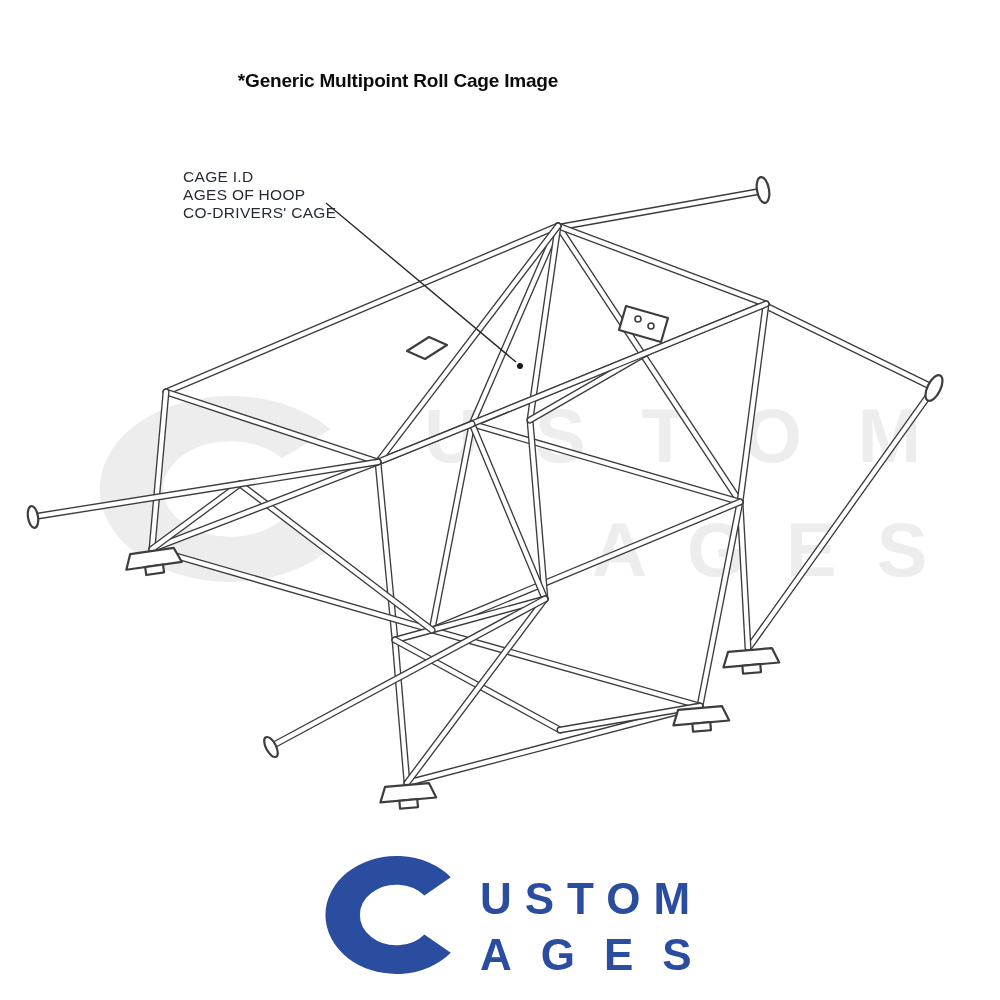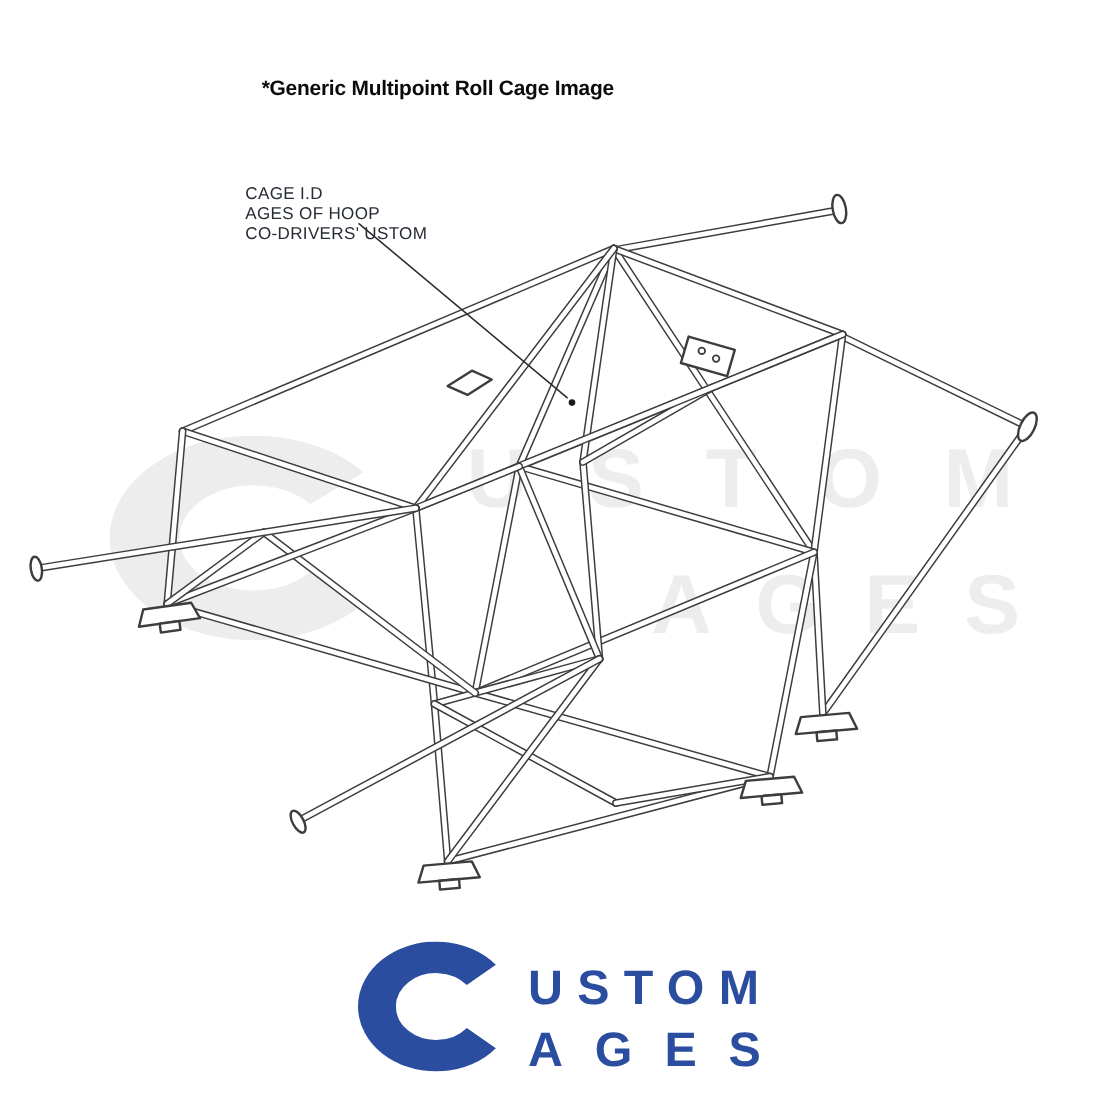--- a/index.html
+++ b/index.html
@@ -9,21 +9,21 @@
   }
   .abs{position:absolute}
 
   
   #page-title{
     top:70px;left:0;width:796px;text-align:center;
     font-size:19px;font-weight:bold;color:#0b0b0b;letter-spacing:-0.2px;z-index:3;
   }
   #annotation{
     top:168px;left:183px;font-size:15.5px;line-height:18px;
-    color:#262b34;letter-spacing:0.3px;z-index:3;margin-left:40px;
+    color:#262b34;letter-spacing:0.3px;z-index:3;
   }
 
   
   #watermark{z-index:1}
   .wm-text{position:absolute;color:#ededed;font-weight:bold;white-space:nowrap}
   #wm-c{position:absolute;left:86px;top:396px}
   #wm-top{left:424px;top:392px;font-size:76px;letter-spacing:56px}
   #wm-bottom{left:592px;top:506px;font-size:76px;letter-spacing:40px}
 
   
@@ -43,21 +43,21 @@
   #logo-bottom{font-size:44px;letter-spacing:29px;margin-top:6px}
 </style>
 </head>
 <body>
 
 <div class="abs" id="page-title">*Generic Multipoint Roll Cage Image</div>
 
 <div class="abs" id="annotation">
   <div>CAGE I.D</div>
   <div>AGES OF HOOP</div>
-  <div>CO-DRIVERS' USTOM</div>
+  <div>CO-DRIVERS' CAGE</div>
 </div>
 
 <div class="abs" id="watermark">
   <span id="wm-c" aria-label="C">
     <svg width="280" height="186" viewBox="0 0 150 140" preserveAspectRatio="none">
       <path d="M118 36 A53 53 0 1 0 118 104" fill="none" stroke="#ededed" stroke-width="34"></path>
     </svg>
   </span>
   <span class="wm-text" id="wm-top">USTOM</span>
   <span class="wm-text" id="wm-bottom">AGES</span>

